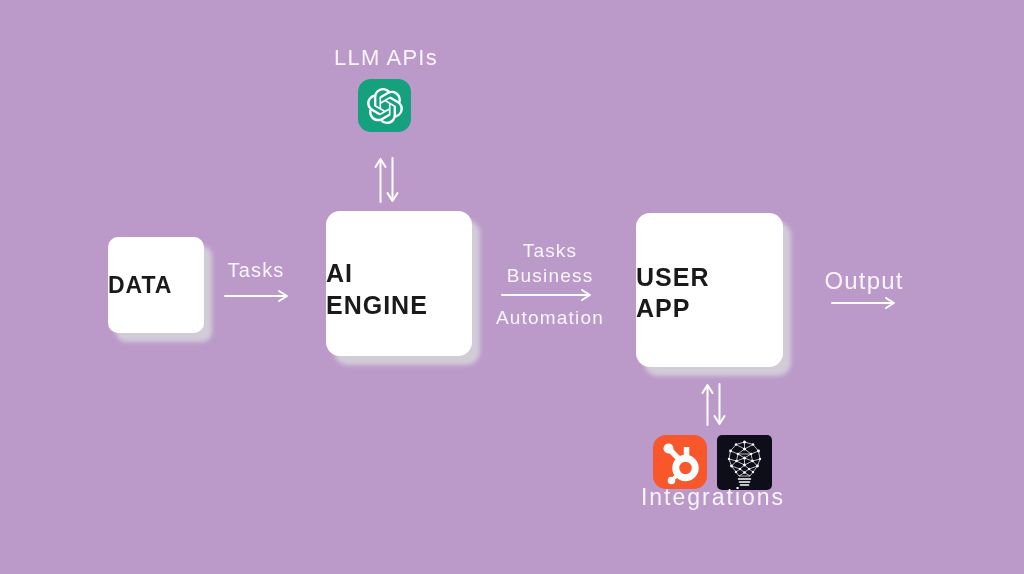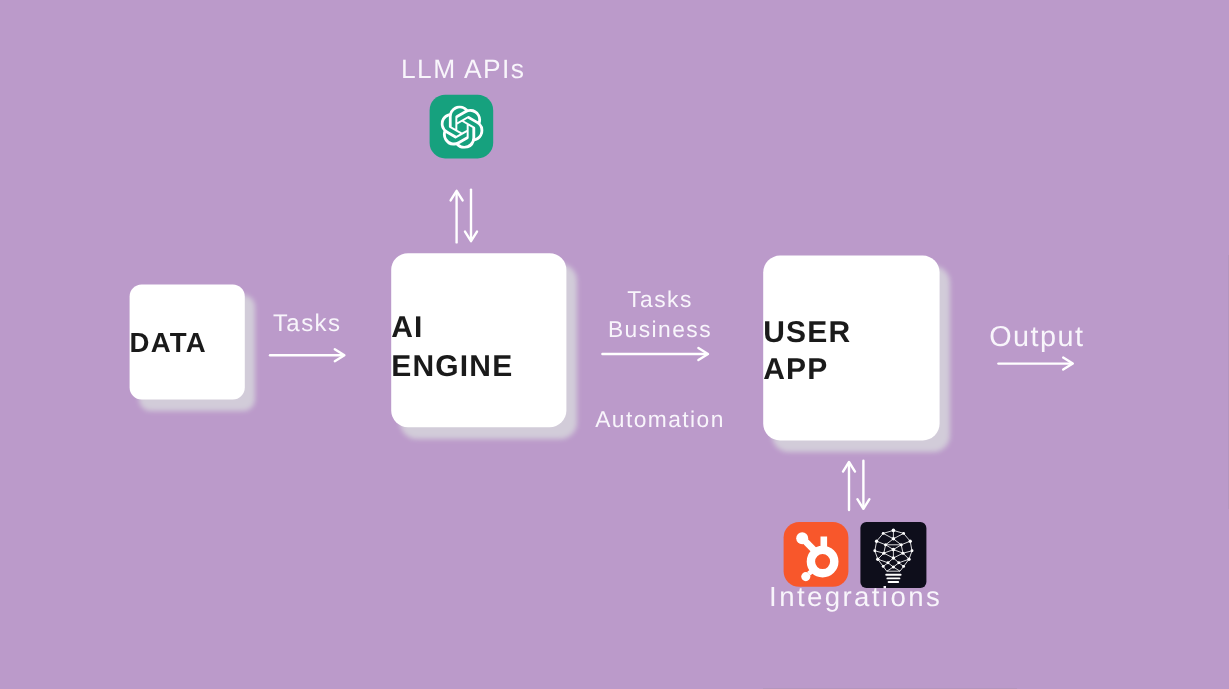--- a/index.html
+++ b/index.html
@@ -46,21 +46,21 @@
   
   .lbl{
     color:var(--text-light);
     text-align:center;
     letter-spacing:1.2px;
     line-height:1.3;
   }
   .lbl-llm{left:326px;top:44px;width:120px;font-size:22px;}
   .lbl-input{left:218px;top:257px;width:76px;font-size:20px;}
   .lbl-biz{left:493px;top:239px;width:114px;font-size:19px;}
-  .lbl-auto{left:483px;top:306px;width:134px;font-size:19px;margin-top:33px;}
+  .lbl-auto{left:483px;top:306px;width:134px;font-size:19px;}
   .lbl-output{left:824px;top:265px;width:80px;font-size:24px;}
   .lbl-integrations{left:633px;top:483px;width:160px;font-size:23px;letter-spacing:2px;}
 
   
   .tile{
     display:flex;align-items:center;justify-content:center;
   }
   .tile-openai{left:358px;top:79px;width:53px;height:53px;border-radius:13px;background:var(--openai-green);}
   .tile-hubspot{left:653px;top:435px;width:54px;height:54px;border-radius:13px;background:var(--hubspot-orange);}
   .tile-bulb{left:717px;top:435px;width:55px;height:55px;border-radius:5px;background:var(--bulb-dark);}

